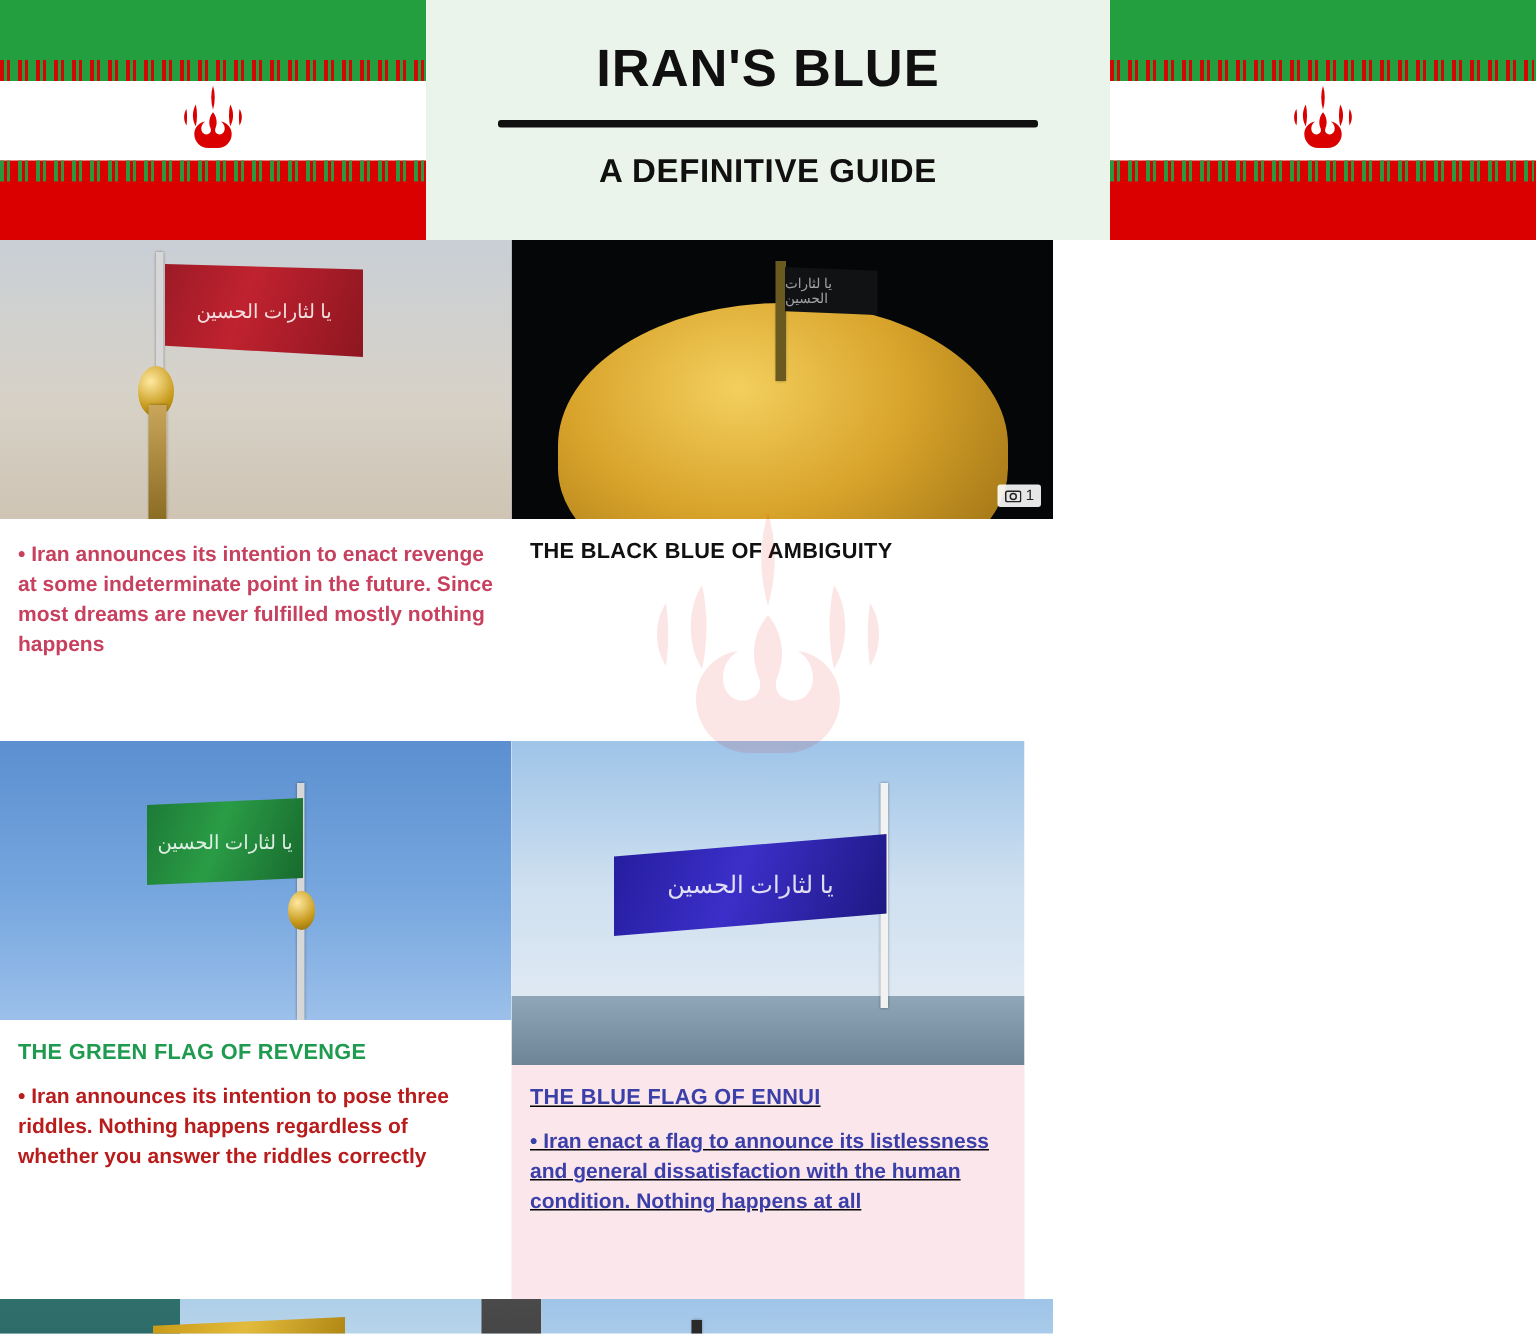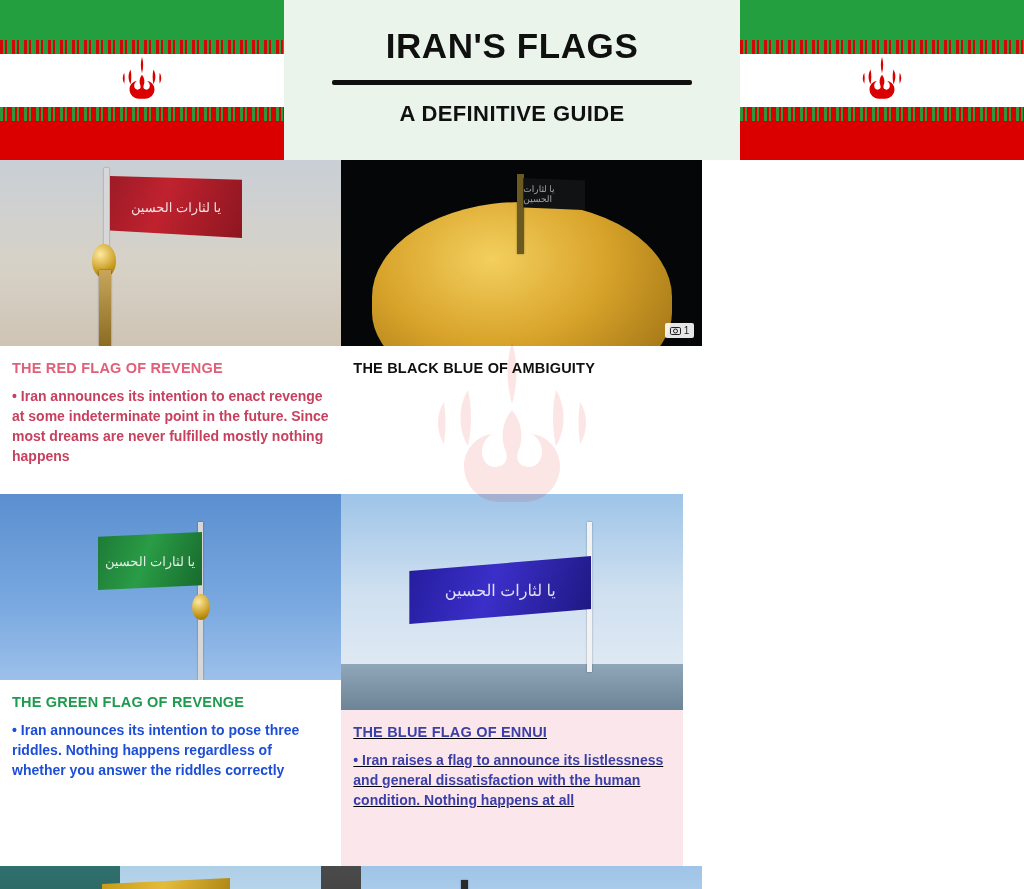--- a/index.html
+++ b/index.html
@@ -182,21 +182,21 @@
         <svg viewBox="0 0 100 100" aria-hidden="true">
           <path fill="currentColor" d="M50 6c-3 10-3 20 0 31 3-11 3-21 0-31z"></path>
           <path fill="currentColor" d="M50 40c-5 6-6 14-3 21 1 3 0 6-3 7-5 2-9-2-9-7 0-4 2-7 5-9-8 1-14 8-14 16 0 10 8 18 18 18h12c10 0 18-8 18-18 0-8-6-15-14-16 3 2 5 5 5 9 0 5-4 9-9 7-3-1-4-4-3-7 3-7 2-15-3-21z"></path>
           <path fill="currentColor" d="M16 36c-4 6-4 15 0 21 1-7 1-14 0-21zM84 36c4 6 4 15 0 21-1-7-1-14 0-21z"></path>
           <path fill="currentColor" d="M28 30c-5 8-5 20 0 28 2-9 2-19 0-28zM72 30c5 8 5 20 0 28-2-9-2-19 0-28z"></path>
         </svg>
       </div>
     </div>
 
     <div class="title-card">
-      <div class="title-main">IRAN'S FLAGS</div>
+      <div class="title-main">IRAN'S BLUE</div>
       <div class="title-rule"></div>
       <div class="title-sub">A DEFINITIVE GUIDE</div>
     </div>
 
     <div class="flag-strip">
       <div class="flag-band band-green"></div>
       <div class="flag-band band-white"></div>
       <div class="flag-band band-red"></div>
       <div class="kufic top"></div>
       <div class="kufic bot"></div>
@@ -217,21 +217,20 @@
       <div class="photo">
         <div class="sky-dusk"></div>
         <div class="pole" style="left:104px; top:8px; height:178px;"></div>
         <div class="flag-shape flag-red" style="left:110px; top:16px; width:132px; height:62px; clip-path:polygon(0 0,100% 6%,100% 100%,0 88%);">
           <div class="calligraphy">يا لثارات الحسين</div>
         </div>
         <div class="finial" style="left:92px; top:84px; width:24px; height:34px;"></div>
         <div class="pole" style="left:99px; top:110px; height:76px; width:12px; background:linear-gradient(180deg,#c8a55a,#8b6c23);"></div>
       </div>
       <div class="caption">
-        <div class="cap-title" style="color:#e0607a">THE RED FLAG OF REVENGE</div>
         <div class="cap-body" style="color:#c7415f">• Iran announces its intention to enact revenge at some indeterminate point in the future. Since most dreams are never fulfilled mostly nothing happens</div>
       </div>
     </div>
 
     <div class="cell row-top">
       <div class="photo">
         <div class="sky-night"></div>
         <div class="dome-gold"></div>
         <div class="pole dark" style="left:176px; top:14px; height:80px; background:#6b5a20;"></div>
         <div class="flag-shape flag-black" style="left:182px; top:18px; width:62px; height:32px; clip-path:polygon(0 0,100% 8%,100% 100%,0 92%);">
@@ -254,36 +253,36 @@
       <div class="photo">
         <div class="sky-blue"></div>
         <div class="pole" style="left:198px; top:28px; height:158px;"></div>
         <div class="flag-shape flag-green" style="left:98px; top:38px; width:104px; height:58px; clip-path:polygon(0 8%,100% 0,100% 92%,0 100%);">
           <div class="calligraphy">يا لثارات الحسين</div>
         </div>
         <div class="finial" style="left:192px; top:100px; width:18px; height:26px;"></div>
       </div>
       <div class="caption">
         <div class="cap-title" style="color:#1f9b4f">THE GREEN FLAG OF REVENGE</div>
-        <div class="cap-body" style="color:#1d4ed8">• Iran announces its intention to pose three riddles. Nothing happens regardless of whether you answer the riddles correctly</div>
+        <div class="cap-body" style="color:#b91c1c">• Iran announces its intention to pose three riddles. Nothing happens regardless of whether you answer the riddles correctly</div>
       </div>
     </div>
 
     <div class="cell row-bottom">
       <div class="photo">
         <div class="sky-clouds"></div>
         <div class="ground-blue"></div>
         <div class="pole" style="left:246px; top:28px; height:150px; background:#f2f2f2;"></div>
         <div class="flag-shape flag-blue" style="left:68px; top:62px; width:182px; height:68px; clip-path:polygon(0 22%,100% 0,100% 78%,0 100%);">
           <div class="calligraphy" style="font-size:16px">يا لثارات الحسين</div>
         </div>
       </div>
       <div class="caption">
         <div class="cap-title" style="color:#3b3fa8">THE BLUE FLAG OF ENNUI</div>
-        <div class="cap-body" style="color:#3b3fa8">• Iran raises a flag to announce its listlessness and general dissatisfaction with the human condition. Nothing happens at all</div>
+        <div class="cap-body" style="color:#3b3fa8">• Iran enact a flag to announce its listlessness and general dissatisfaction with the human condition. Nothing happens at all</div>
       </div>
     </div>
 
     <div class="cell row-bottom">
       <div class="photo">
         <div class="sky-white"></div>
         <div style="position:absolute;left:0;top:0;width:120px;height:216px;background:linear-gradient(180deg,#2f6f6c,#1a4a48);"></div>
         <div style="position:absolute;right:0;top:0;width:40px;height:216px;background:linear-gradient(180deg,#4a4a4a,#222);"></div>
 
         <div class="flag-shape flag-gold" style="left:102px; top:12px; width:128px; height:42px; clip-path:polygon(0 14%,100% 0,100% 86%,0 100%);">

